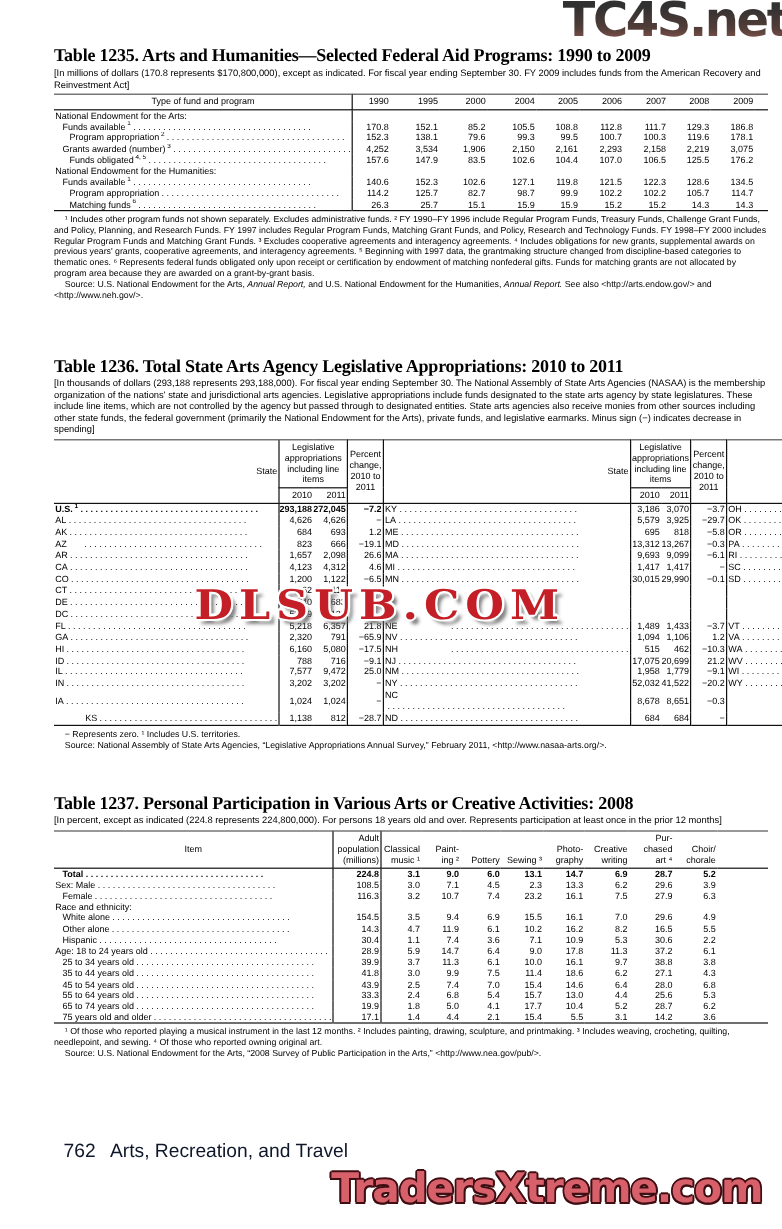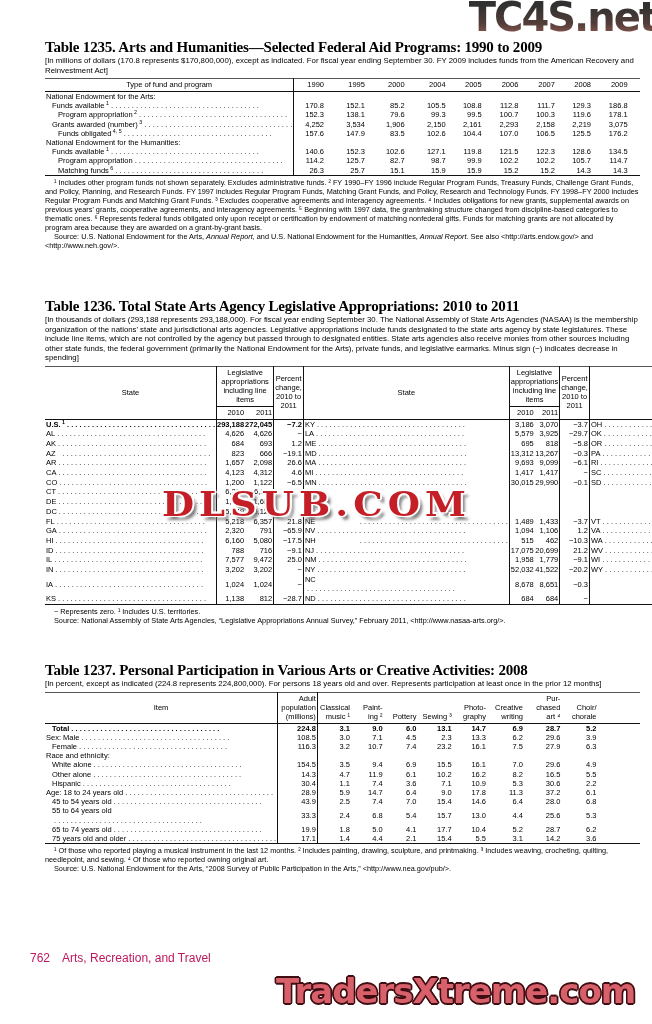--- a/index.html
+++ b/index.html
@@ -26,25 +26,25 @@
   .stub{white-space:nowrap;}
   .stub .inner{display:flex;align-items:baseline;overflow:hidden;}
   .lbl{white-space:nowrap;}
   .leader{flex:1;overflow:hidden;white-space:nowrap;padding-left:2px;}
   .leader::after{content:". . . . . . . . . . . . . . . . . . . . . . . . . . . . . . . . . . . .";}
   .bold{font-weight:bold;}
   sup{font-size:5.3px;vertical-align:super;line-height:0;}
   .pad{padding-right:9px;}
   .pctpad{padding-right:3px;}
   .leg-h{text-align:center;vertical-align:bottom;}
-  .state-h{text-align:center;vertical-align:middle;}
+  .state-h{text-align:right;vertical-align:middle;}
   .pct-h{text-align:center;vertical-align:middle;font-size:7.2px;}
   .year-h{text-align:right;}
 
-  .footer-left{position:absolute;left:30px;top:951px;font-size:12px;color:#be185d;}
+  .footer-left{position:absolute;left:53px;top:951px;font-size:16px;color:#0f172a;}
   .footer-left .pgnum{margin-right:12px;}
   .footer-right{position:absolute;left:293px;top:964px;font-size:9.8px;color:#3a3a3a;
                 letter-spacing:0.1px;}
 
   .wm-top{position:absolute;top:-6px;right:-4px;font-family:"DejaVu Sans",sans-serif;
           font-weight:bold;font-size:40px;letter-spacing:-2px;
           background:linear-gradient(180deg,#262626 25%,#4a342f 65%,#96574e 95%);
           -webkit-background-clip:text;background-clip:text;color:transparent;
           opacity:0.95;z-index:30;}
   .wm-mid{position:absolute;left:162px;top:487px;font-family:"DejaVu Serif",serif;
@@ -743,21 +743,21 @@
               <td class="num barR">8,651</td>
               <td class="num pctpad barR">−0.3</td>
               <td class="stub barR">
                 <span class="inner" style="padding-left: 1px;">
                   <span class="lbl"></span>
                 </span>
               </td>
             </tr>
             <tr>
               <td class="stub barR">
-                <span class="inner" style="padding-left: 1px;">
+                <span class="inner" style="padding-left: 1px; margin-left: 25px;">
                   <span class="lbl">KS</span>
                   <span class="leader"></span>
                 </span>
               </td>
               <td class="num">1,138</td>
               <td class="num barR">812</td>
               <td class="num pctpad barR">−28.7</td>
               <td class="stub barR">
                 <span class="inner" style="padding-left: 1px;">
                   <span class="lbl">ND</span>
@@ -964,38 +964,74 @@
               <td class="num">9.0</td>
               <td class="num">17.8</td>
               <td class="num">11.3</td>
               <td class="num">37.2</td>
               <td class="num">6.1</td>
               <td class="num"></td>
             </tr>
             <tr>
               <td class="stub barR">
                 <span class="inner" style="padding-left: 7px;">
+                  <span class="lbl">25 to 34 years old</span>
+                  <span class="leader"></span>
+                </span>
+              </td>
+              <td class="num barR pad">39.9</td>
+              <td class="num">3.7</td>
+              <td class="num">11.3</td>
+              <td class="num">6.1</td>
+              <td class="num">10.0</td>
+              <td class="num">16.1</td>
+              <td class="num">9.7</td>
+              <td class="num">38.8</td>
+              <td class="num">3.8</td>
+              <td class="num"></td>
+            </tr>
+            <tr>
+              <td class="stub barR">
+                <span class="inner" style="padding-left: 7px;">
+                  <span class="lbl">35 to 44 years old</span>
+                  <span class="leader"></span>
+                </span>
+              </td>
+              <td class="num barR pad">41.8</td>
+              <td class="num">3.0</td>
+              <td class="num">9.9</td>
+              <td class="num">7.5</td>
+              <td class="num">11.4</td>
+              <td class="num">18.6</td>
+              <td class="num">6.2</td>
+              <td class="num">27.1</td>
+              <td class="num">4.3</td>
+              <td class="num"></td>
+            </tr>
+            <tr>
+              <td class="stub barR">
+                <span class="inner" style="padding-left: 7px;">
                   <span class="lbl">45 to 54 years old</span>
                   <span class="leader"></span>
                 </span>
               </td>
               <td class="num barR pad">43.9</td>
               <td class="num">2.5</td>
               <td class="num">7.4</td>
               <td class="num">7.0</td>
               <td class="num">15.4</td>
               <td class="num">14.6</td>
               <td class="num">6.4</td>
               <td class="num">28.0</td>
               <td class="num">6.8</td>
               <td class="num"></td>
             </tr>
             <tr>
               <td class="stub barR">
-                <span class="inner" style="padding-left: 7px; flex-direction: column;">
+                <span class="inner" style="padding-left: 7px;">
                   <span class="lbl">55 to 64 years old</span>
                   <span class="leader"></span>
                 </span>
               </td>
               <td class="num barR pad">33.3</td>
               <td class="num">2.4</td>
               <td class="num">6.8</td>
               <td class="num">5.4</td>
               <td class="num">15.7</td>
               <td class="num">13.0</td>

